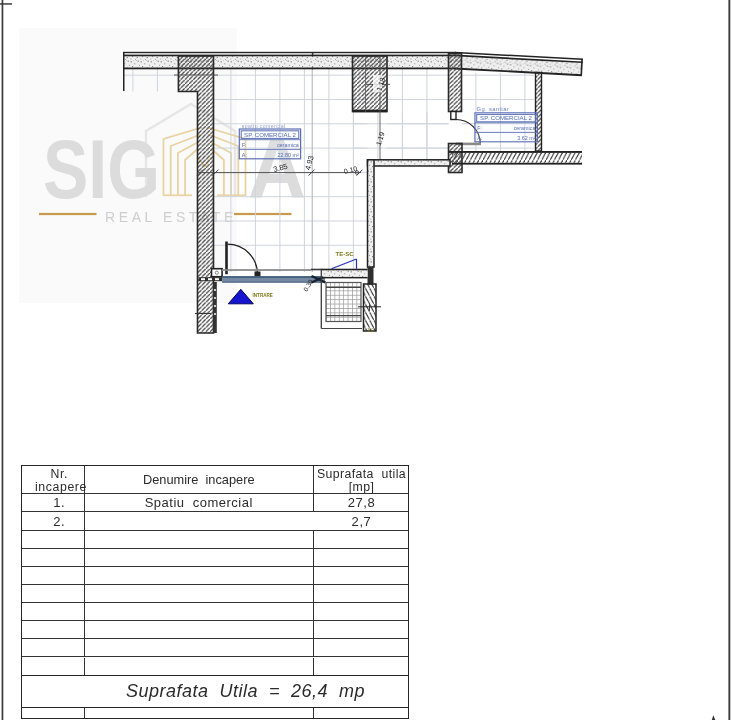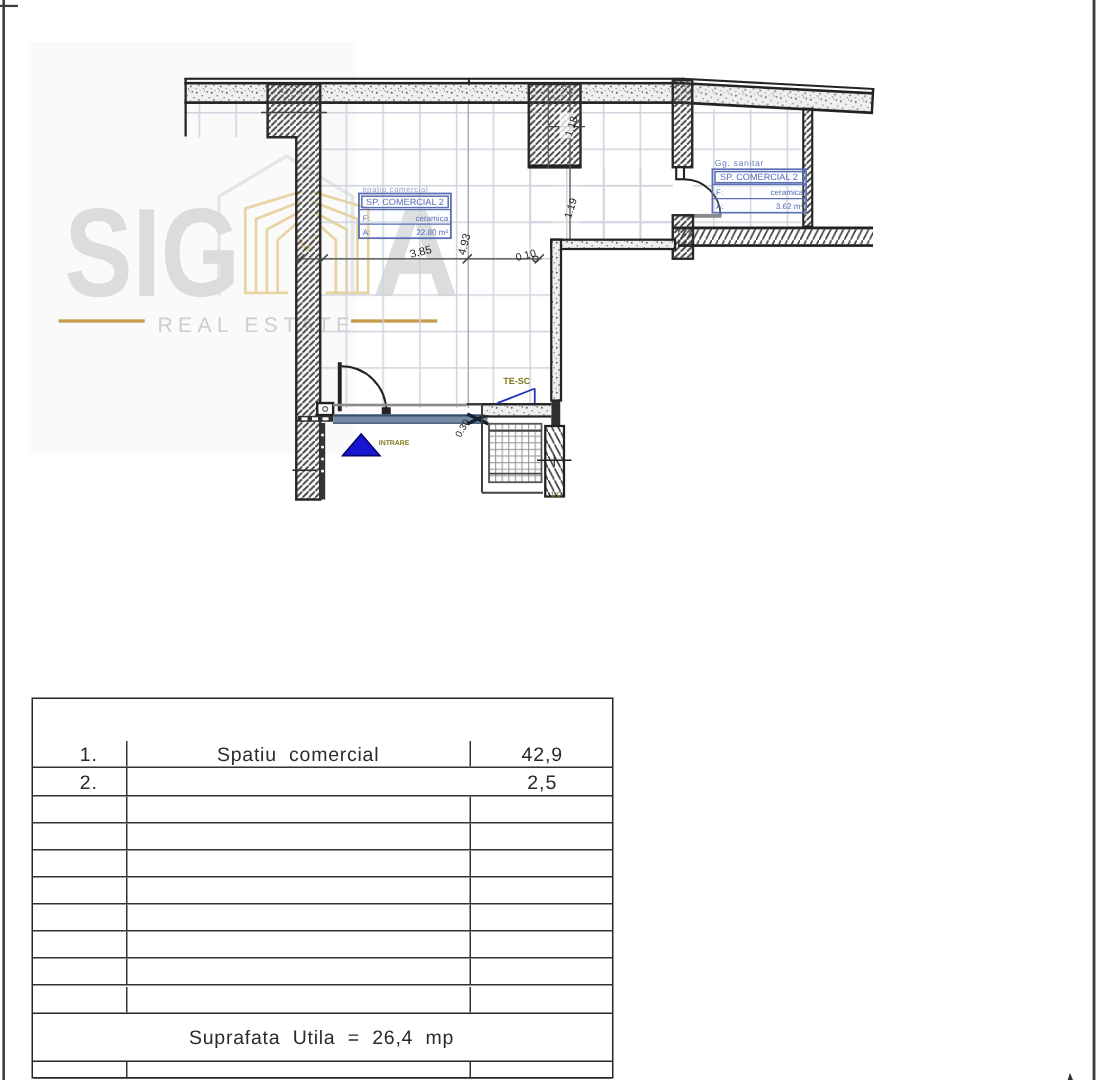--- a/index.html
+++ b/index.html
@@ -217,30 +217,39 @@
 <text x="252.5" y="296.5" font-size="4.6" font-weight="bold" fill="#7d7a1a">INTRARE</text>
 
 <rect x="1.6" y="0" width="1.7" height="720" fill="#3c3c3c"></rect>
 <rect x="0" y="3.2" width="12" height="1.5" fill="#3c3c3c"></rect>
 <rect x="728.4" y="0" width="1.9" height="720" fill="#3c3c3c"></rect>
 <path d="M711.8,720 L713.3,715.2 L715.3,720 Z" fill="#333333"></path>
 </svg>
 
 <div id="tbl">
 
+  <div class="r" style="top:0;height:28px;border-bottom:1.2px solid #333;">
+    <div class="c1">
+        <div style="text-align:center;font-size:12.3px;letter-spacing:0.6px;line-height:12.5px;padding-top:2px;padding-left:13px;">Nr.<br>incapere</div>
+      </div>
+    <div class="c2 ct" style="letter-spacing:0px;font-size:12.8px;">Denumire&nbsp; incapere</div>
+    <div class="c3">
+        <div style="text-align:center;font-size:12.3px;letter-spacing:0.4px;line-height:12.5px;padding-top:2px;">Suprafata&nbsp; utila<br>[mp]</div>
+      </div>
+  </div>
 
   <div class="r" style="top:28px;height:18.4px;">
     <div class="c1 ct" style="padding-left:13px;">1.</div>
     <div class="c2 ct" style="letter-spacing:0.5px;">Spatiu&nbsp; comercial</div>
-    <div class="c3 ct">42,9</div>
+    <div class="c3 ct">27,8</div>
   </div>
 
   <div class="r" style="top:46.4px;height:18.4px;">
     <div class="c1 ct" style="padding-left:13px;">2.</div>
-    <div class="c3 ct">2,5</div>
+    <div class="c3 ct">2,7</div>
   </div>
 
   <div class="r" style="top:64.8px;height:18.1px;">
       <div class="c1"></div>
       <div class="c2"></div>
       <div class="c3"></div>
     </div>
   <div class="r" style="top:82.9px;height:18.1px;">
       <div class="c1"></div>
       <div class="c2"></div>
@@ -270,20 +279,20 @@
       <div class="c1"></div>
       <div class="c2"></div>
       <div class="c3"></div>
     </div>
   <div class="r" style="top:191.5px;height:18.1px;border-bottom:1.6px solid #262626;">
       <div class="c1"></div>
       <div class="c2"></div>
       <div class="c3"></div>
     </div>
 
-  <div class="r ct" style="top:209.6px;height:32.4px;border-bottom:1.6px solid #262626;font-size:13px;letter-spacing:0.5px;justify-content:flex-start;padding-left:104px;display:flex;">Suprafata&nbsp; Utila&nbsp; =&nbsp; 26,4&nbsp; mp</div>
+  <div class="r ct" style="top:209.6px;height:32.4px;border-bottom:1.6px solid #262626;font-size:18px;letter-spacing:0.5px;justify-content:flex-start;padding-left:104px;display:flex;font-style:italic;">Suprafata&nbsp; Utila&nbsp; =&nbsp; 26,4&nbsp; mp</div>
 
   <div class="r" style="top:242px;height:11px;border-bottom:1.6px solid #262626;">
       <div class="c1"></div>
       <div class="c2"></div>
       <div class="c3"></div>
     </div>
 </div>
 
 </body></html>

